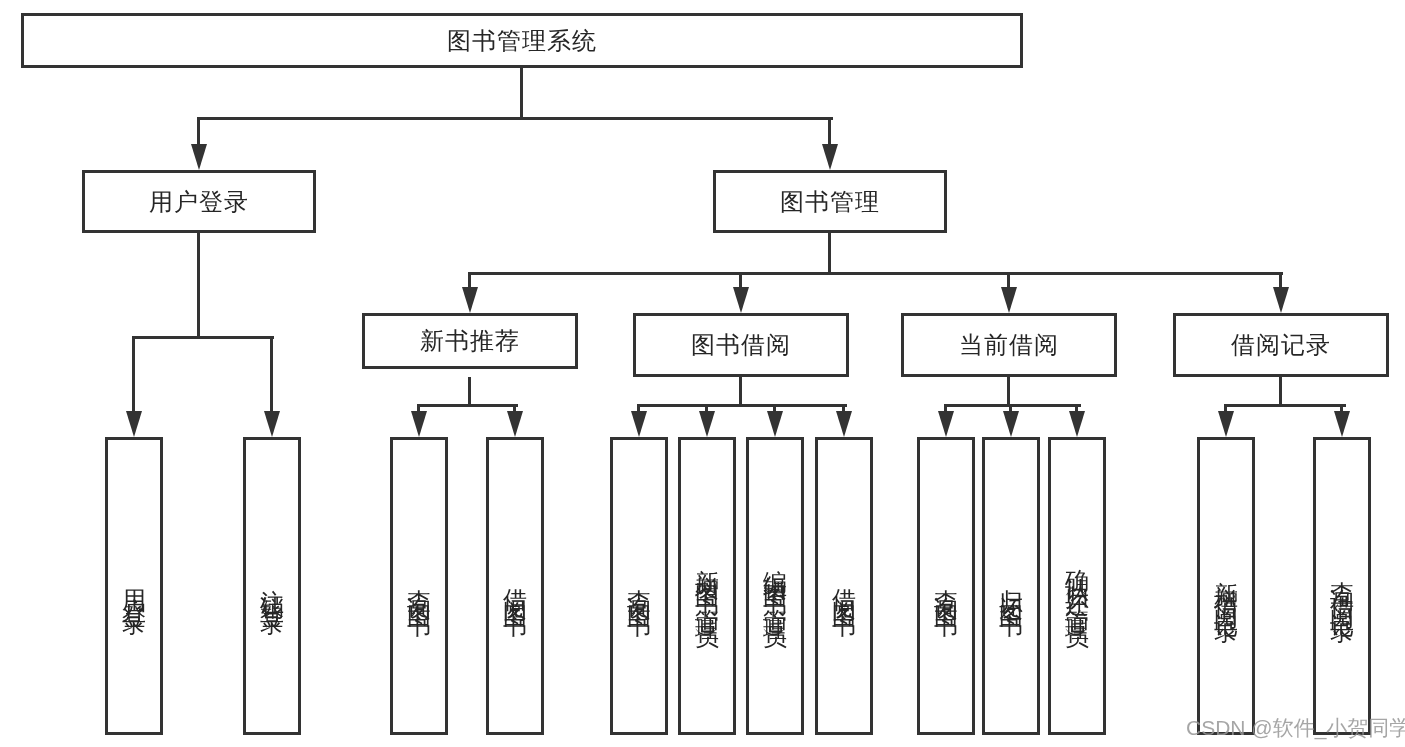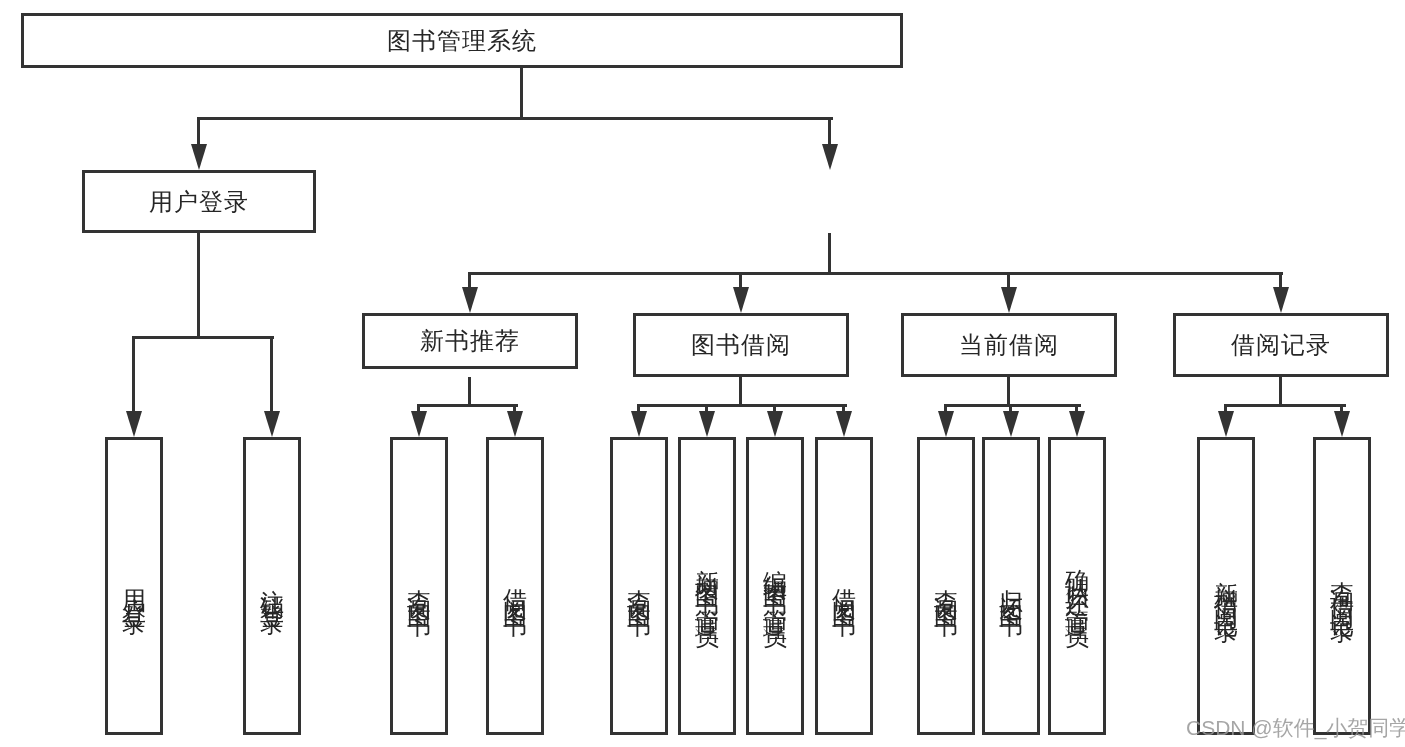--- a/index.html
+++ b/index.html
@@ -63,33 +63,36 @@
     color: rgba(150, 150, 150, 0.85);
     font-size: 21px;
     white-space: nowrap;
   }
 </style>
 </head>
 <body>
 
 <div class="canvas">
 
-  <div class="box" style="left:21px; top:13px; width:882px; height:55px;">
+  <div class="box" style="left:21px; top:13px; width:1002px; height:55px;">
     <span>图书管理系统</span>
   </div>
 
   <div class="vline" style="left:520px; top:68px; width:3px; height:52px;"></div>
   <div class="hline" style="left:197px; top:117px; width:636px; height:3px;"></div>
   <div class="vline" style="left:197px; top:117px; width:3px; height:32px;"></div>
   <div class="arrowhead" style="left:191px; top:144px;"></div>
   <div class="vline" style="left:828px; top:117px; width:3px; height:32px;"></div>
   <div class="arrowhead" style="left:822px; top:144px;"></div>
 
   <div class="box" style="left:82px; top:170px; width:234px; height:63px;">
     <span>用户登录</span>
+  </div>
+  <div class="box" style="left:713px; top:170px; width:234px; height:63px;">
+    <span>图书管理</span>
   </div>
 
   <div class="vline" style="left:197px; top:233px; width:3px; height:106px;"></div>
   <div class="hline" style="left:132px; top:336px; width:142px; height:3px;"></div>
   <div class="vline" style="left:132px; top:336px; width:3px; height:80px;"></div>
   <div class="arrowhead" style="left:126px; top:411px;"></div>
   <div class="vline" style="left:270px; top:336px; width:3px; height:80px;"></div>
   <div class="arrowhead" style="left:264px; top:411px;"></div>
 
   <div class="vline" style="left:828px; top:233px; width:3px; height:42px;"></div>

